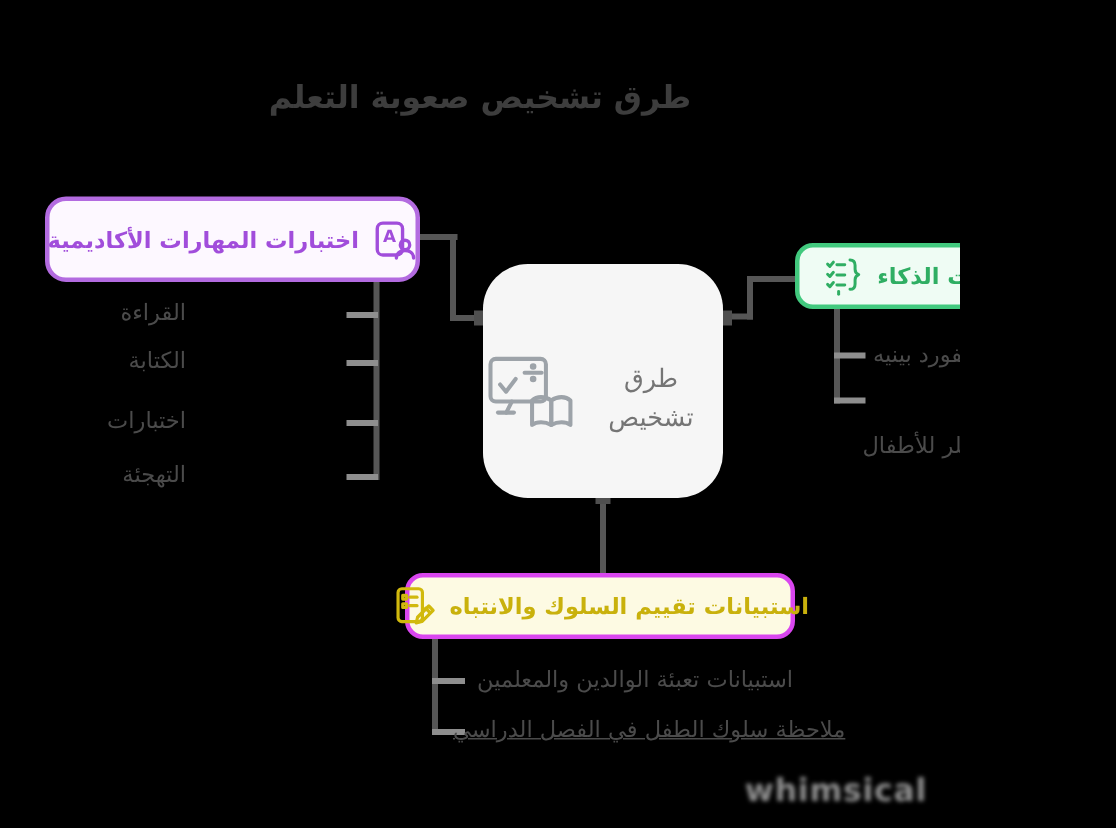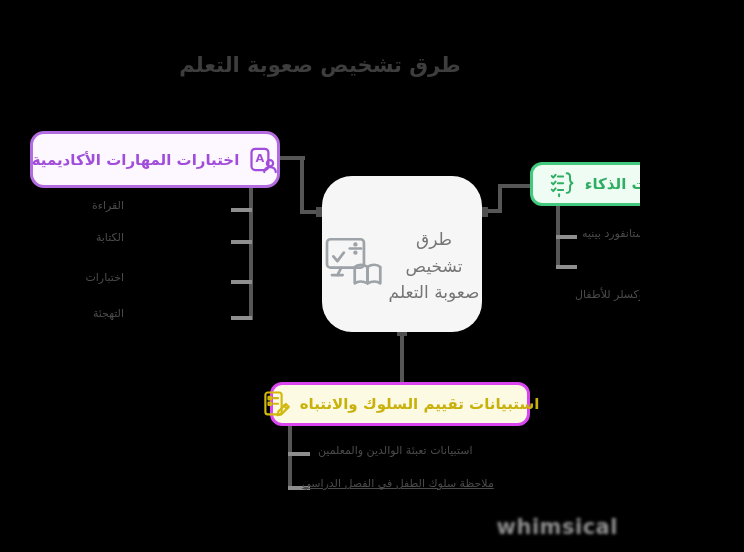--- a/index.html
+++ b/index.html
@@ -39,21 +39,21 @@
   }
   .center-node .ctext{
     margin-top:8px;text-align:center;color:#757575;font-size:17px;line-height:1.55;
   }
   
   .line{position:absolute;background:#565656;}
   .stub{position:absolute;background:#8e8e8e;height:4px;}
   .nub{position:absolute;width:10px;height:10px;background:#4f4f4f;}
   
   .item{
-    position:absolute;color:#4b4b4b;font-size:11px;white-space:nowrap;filter:blur(.45px);
+    position:absolute;color:#4b4b4b;font-size:15px;white-space:nowrap;filter:blur(.45px);
   }
   .item-right-align{text-align:right;}
   
   .watermark{
     position:absolute;right:22px;bottom:13px;color:#8f8f8f;font-size:21px;
     font-weight:bold;letter-spacing:.5px;filter:blur(1.4px);
   }
   .icon{display:inline-flex;flex:0 0 auto;}
 </style>
 </head>
@@ -151,19 +151,18 @@
           <circle cx="23" cy="12.4" r="0.6" fill="#9da3a9"></circle>
         <path d="M7.5 15l2.8 3.4 4.5-6"></path>
         <path d="M13 23l-2.6 5.2"></path>
           <line x1="6.5" y1="28.2" x2="14" y2="28.2"></line>
         <path d="M31.5 22.5c3-2.1 6.8-2.1 9 0v11.5c-2.2-1.7-6-1.7-9 0z"></path>
         <path d="M31.5 22.5c-3-2.1-6.8-2.1-9 0v11.5c2.2-1.7 6-1.7 9 0z"></path>
       </svg>
     </span>
     <div class="ctext" dir="rtl">
       <div>طرق تشخيص</div>
-      <div>صعوبة التعلم</div>
     </div>
   </div>
 
   <div class="watermark">whimsical</div>
 
 </div>
 
 </body></html>

